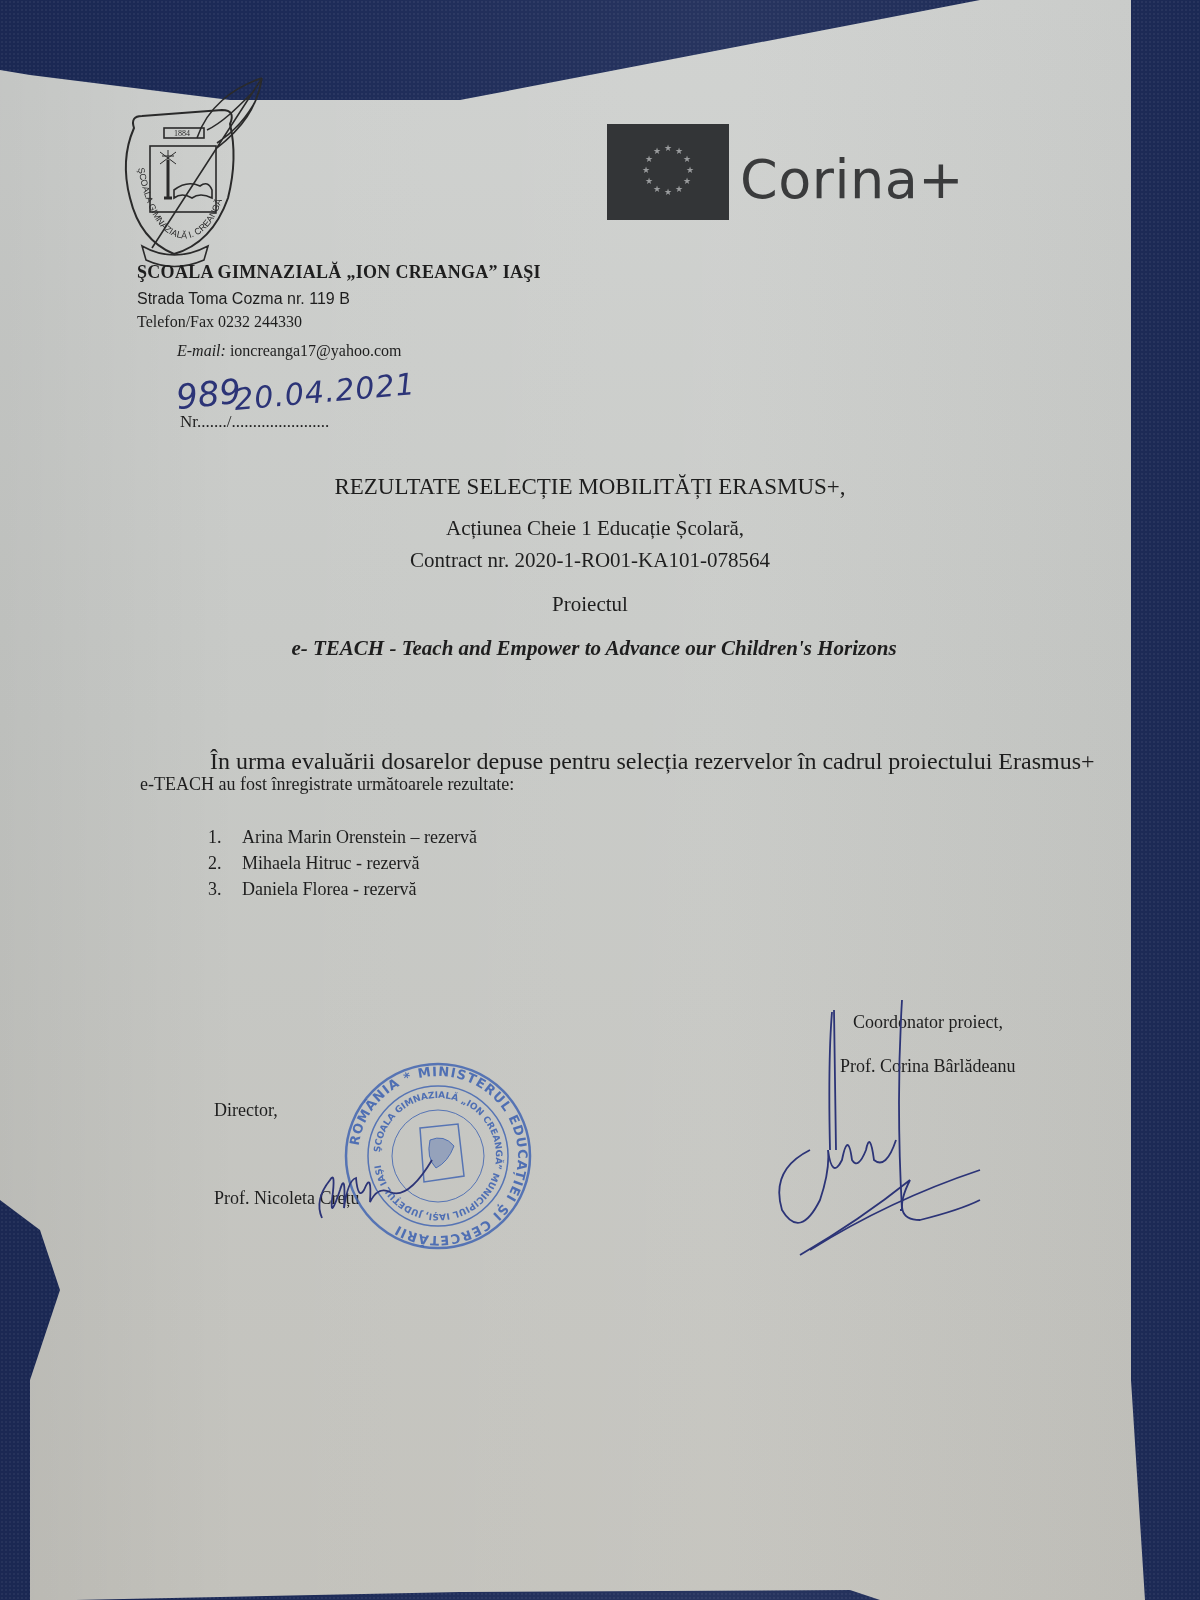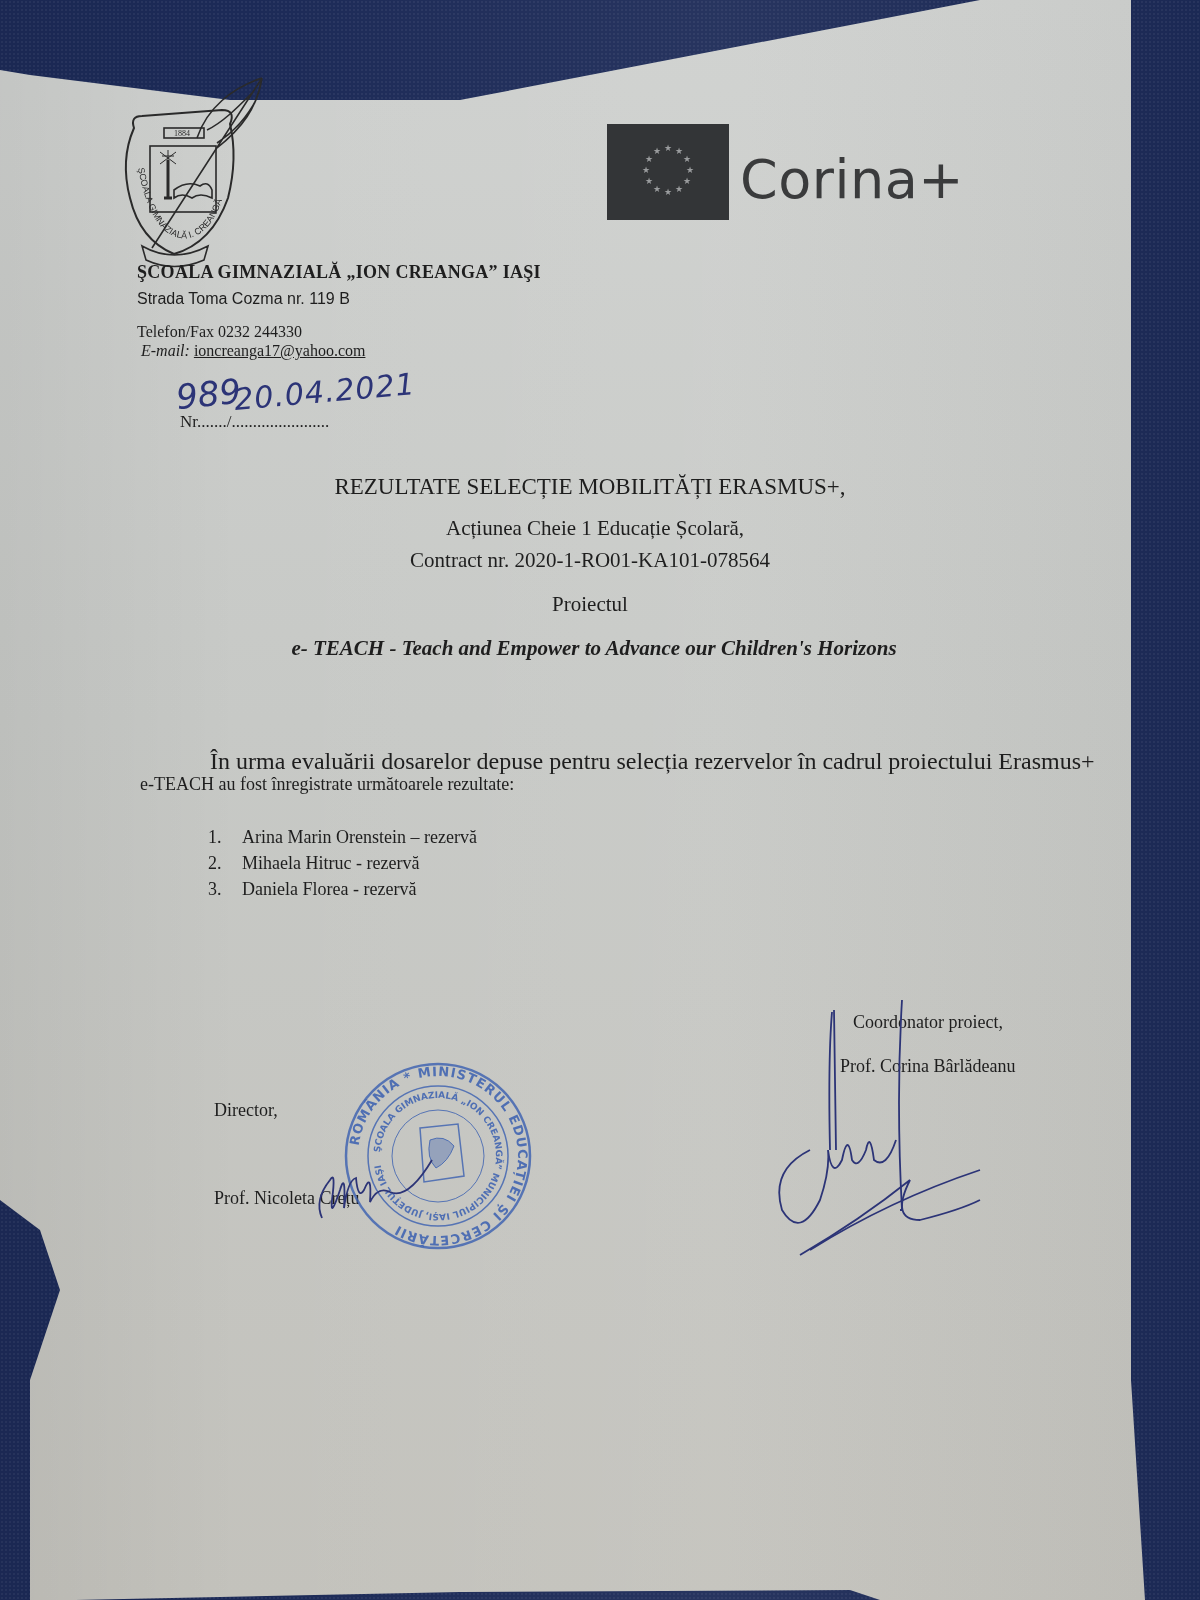--- a/index.html
+++ b/index.html
@@ -21,24 +21,24 @@
     background: linear-gradient(90deg, rgba(0,0,0,0.05) 0%, rgba(0,0,0,0) 20%, rgba(255,255,255,0.05) 60%, rgba(0,0,0,0.03) 100%);
     clip-path: inherit;
   }
   .abs { position:absolute; }
   .crest { left:112px; top:68px; width:160px; height:205px; }
   .eu-flag { left:607px; top:124px; width:122px; height:96px; background:#333537; }
   .erasmus-word { left:740px; top:150px; font-family:"DejaVu Sans", sans-serif; font-size:54px; color:#3a3b3c; letter-spacing:0.5px; line-height:60px; }
   .school-name { left:137px; top:262px; font-size:18px; font-weight:bold; letter-spacing:0.3px; }
   .addr { left:137px; font-family:"Liberation Sans", sans-serif; font-size:16px; }
   .addr1 { top:290px; }
-  .addr2 { top:323px; font-family:"Liberation Serif", serif; }
+  .addr2 { top:313px; font-family:"Liberation Serif", serif; }
   .email { left:141px; top:342px; font-size:16px; }
-  .email .lbl { font-style:italic; }
-  .email .val { text-decoration:underline; }
+  .email .lbl { font-style:italic;margin-left:36px; }
+  .email .val { }
   .nr-line { left:136px; top:412px; font-size:17px;margin-left:44px; }
   .hand { font-family:"DejaVu Sans", sans-serif; color:#2c3477; font-style:italic; font-weight:300; }
   .nr-num { left:176px; top:374px; font-size:34px; transform:rotate(-6deg); }
   .nr-date { left:234px; top:374px; font-size:30px; transform:rotate(-5deg); letter-spacing:1px; }
   .center { left:0; width:1200px; text-align:center; }
   .title { top:474px; font-size:23px; left:-10px; }
   .sub1 { top:516px; font-size:21px; left:-5px; }
   .sub2 { top:548px; font-size:21px; left:-10px; }
   .sub3 { top:592px; font-size:21px; left:-10px; }
   .proj { top:636px; font-size:21px; font-style:italic; font-weight:bold; left:-6px; }

